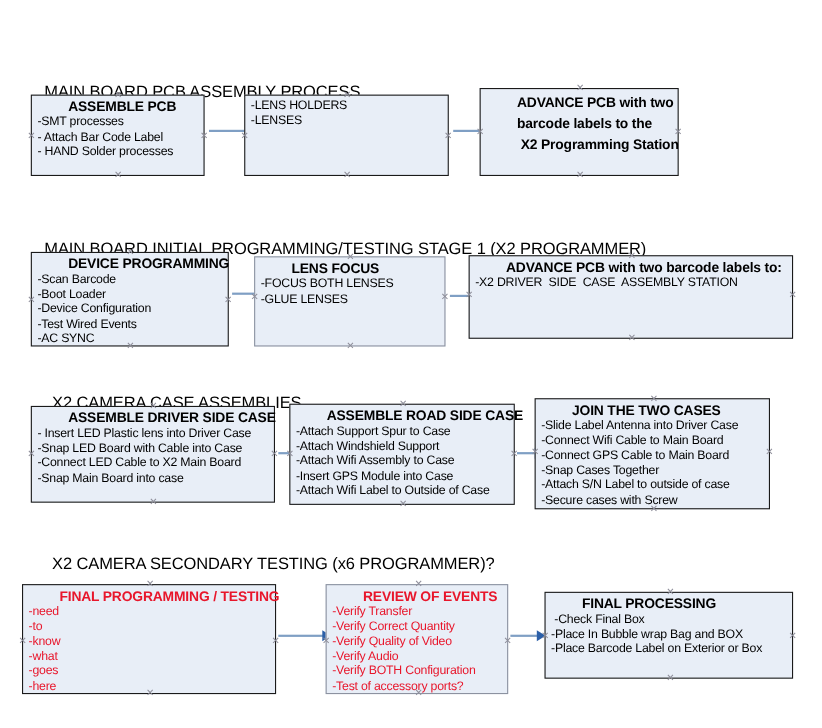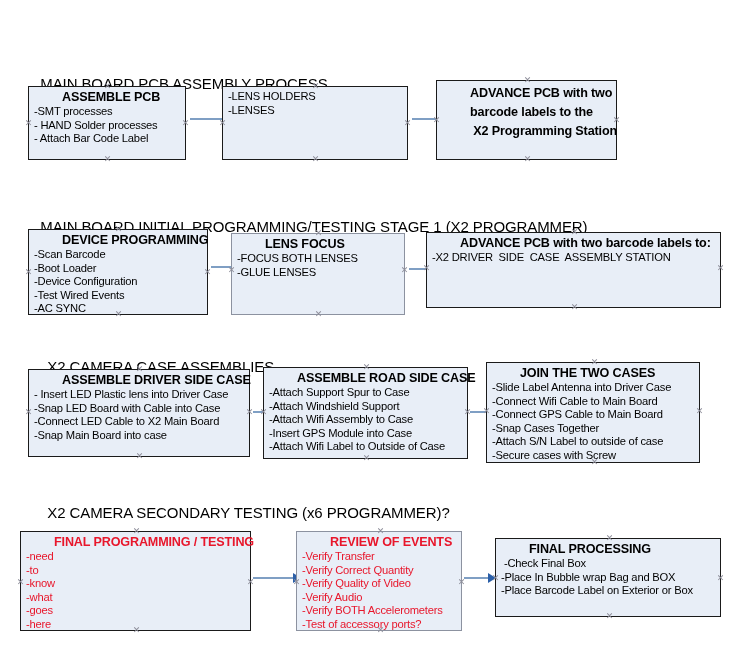--- a/index.html
+++ b/index.html
@@ -128,22 +128,22 @@
 <div id="canvas">
 
 
   <div class="section-heading" style="left:24px; top:58px;">
     <span>MAIN BOARD PCB ASSEMBLY PROCESS</span><span class="red-note"></span>
   </div>
 
   <div class="flow-box" style="left:28px; top:86px; width:158px; height:74px;">
     <div class="box-title">ASSEMBLE PCB</div>
     <div class="box-line">-SMT processes</div>
+    <div class="box-line">- Attach Bar Code Label</div>
     <div class="box-line">- HAND Solder processes</div>
-    <div class="box-line">- Attach Bar Code Label</div>
     <span class="handle" style="left:74px; top:-5px;">✕</span>
     <span class="handle" style="left:74px; bottom:-5px;">✕</span>
     <span class="handle" style="left:-5px; top:32px;">✕</span>
     <span class="handle" style="right:-5px; top:32px;">✕</span>
   </div>
 
   <div class="connector" style="left:190px; top:113px; width:46px;">
     <div class="c-line" style="width:38px;"></div>
     <div class="c-head" style="left:36px;"></div>
   </div>
@@ -293,21 +293,21 @@
     <div class="c-line" style="width:42px;"></div>
     <div class="c-head" style="left:40px;"></div>
   </div>
 
   <div class="flow-box red-text gray-border" style="left:296px; top:531px; width:166px; height:100px;">
     <div class="box-title">REVIEW OF EVENTS</div>
     <div class="box-line">-Verify Transfer</div>
     <div class="box-line">-Verify Correct Quantity</div>
     <div class="box-line">-Verify Quality of Video</div>
     <div class="box-line">-Verify Audio</div>
-    <div class="box-line">-Verify BOTH Accelerometers</div>
+    <div class="box-line">-Verify BOTH Configuration</div>
     <div class="box-line">-Test of accessory ports?</div>
     <span class="handle" style="left:79px; top:-5px;">✕</span>
     <span class="handle" style="left:79px; bottom:-5px;">✕</span>
     <span class="handle" style="left:-5px; top:46px;">✕</span>
     <span class="handle" style="right:-5px; top:46px;">✕</span>
   </div>
 
   <div class="connector" style="left:464px; top:572px; width:34px;">
     <div class="c-line" style="width:26px;"></div>
     <div class="c-head" style="left:24px;"></div>

